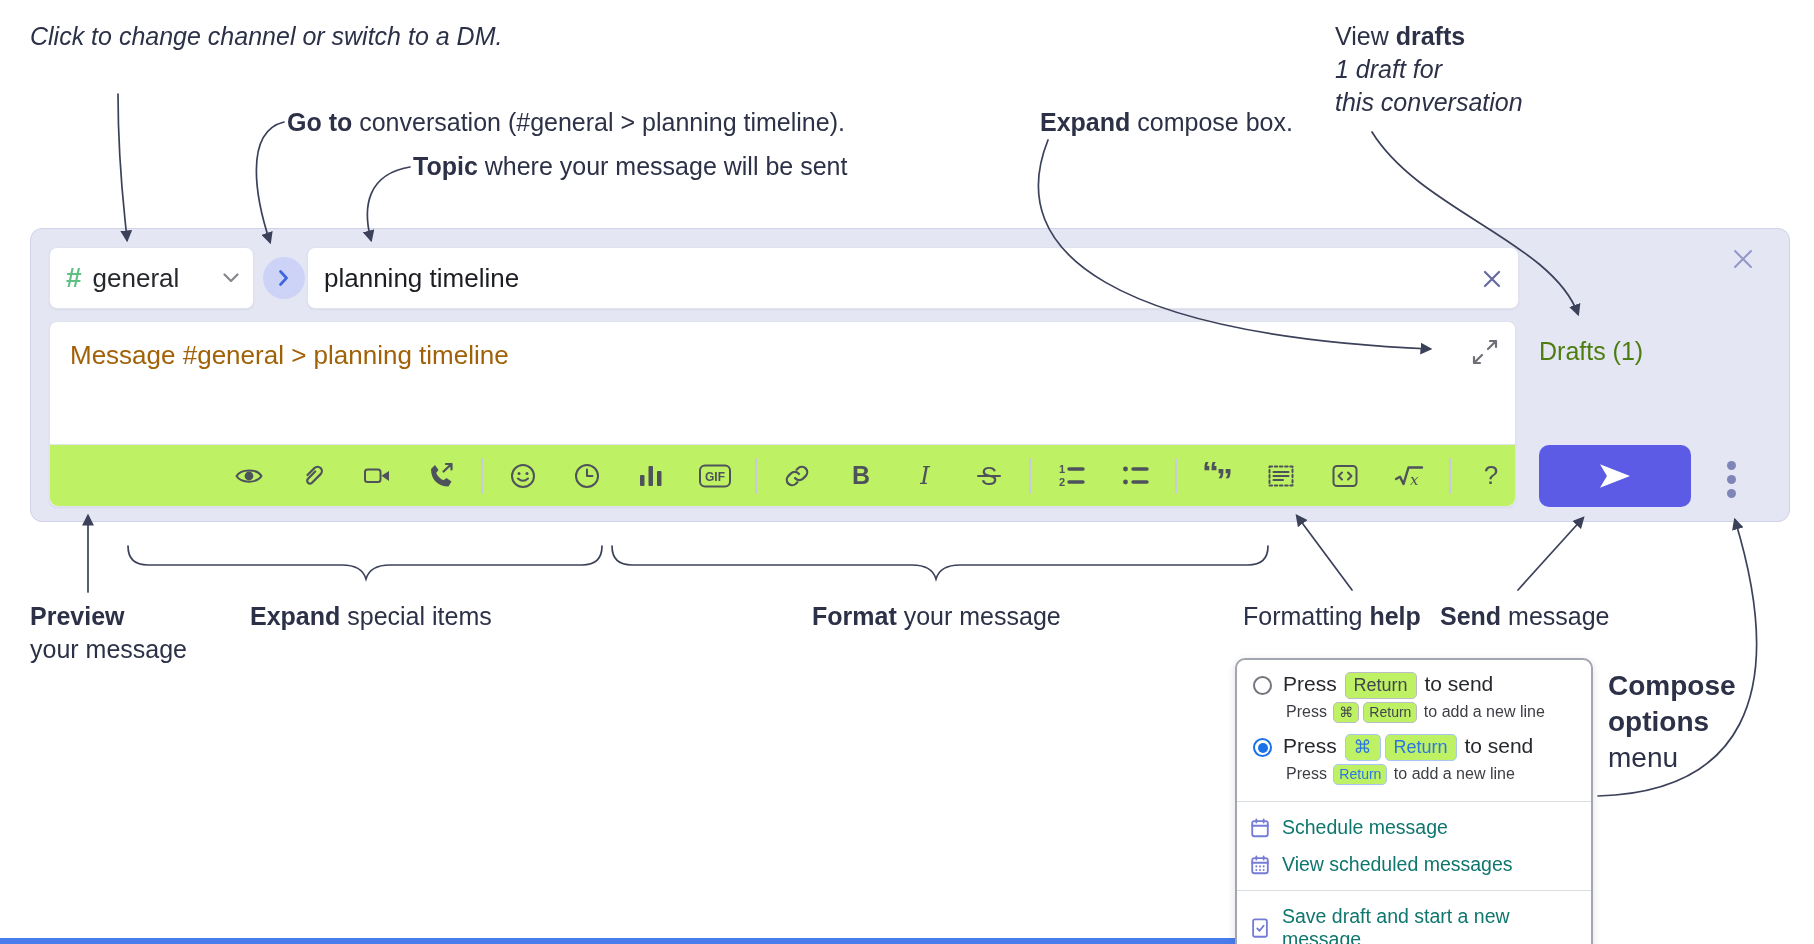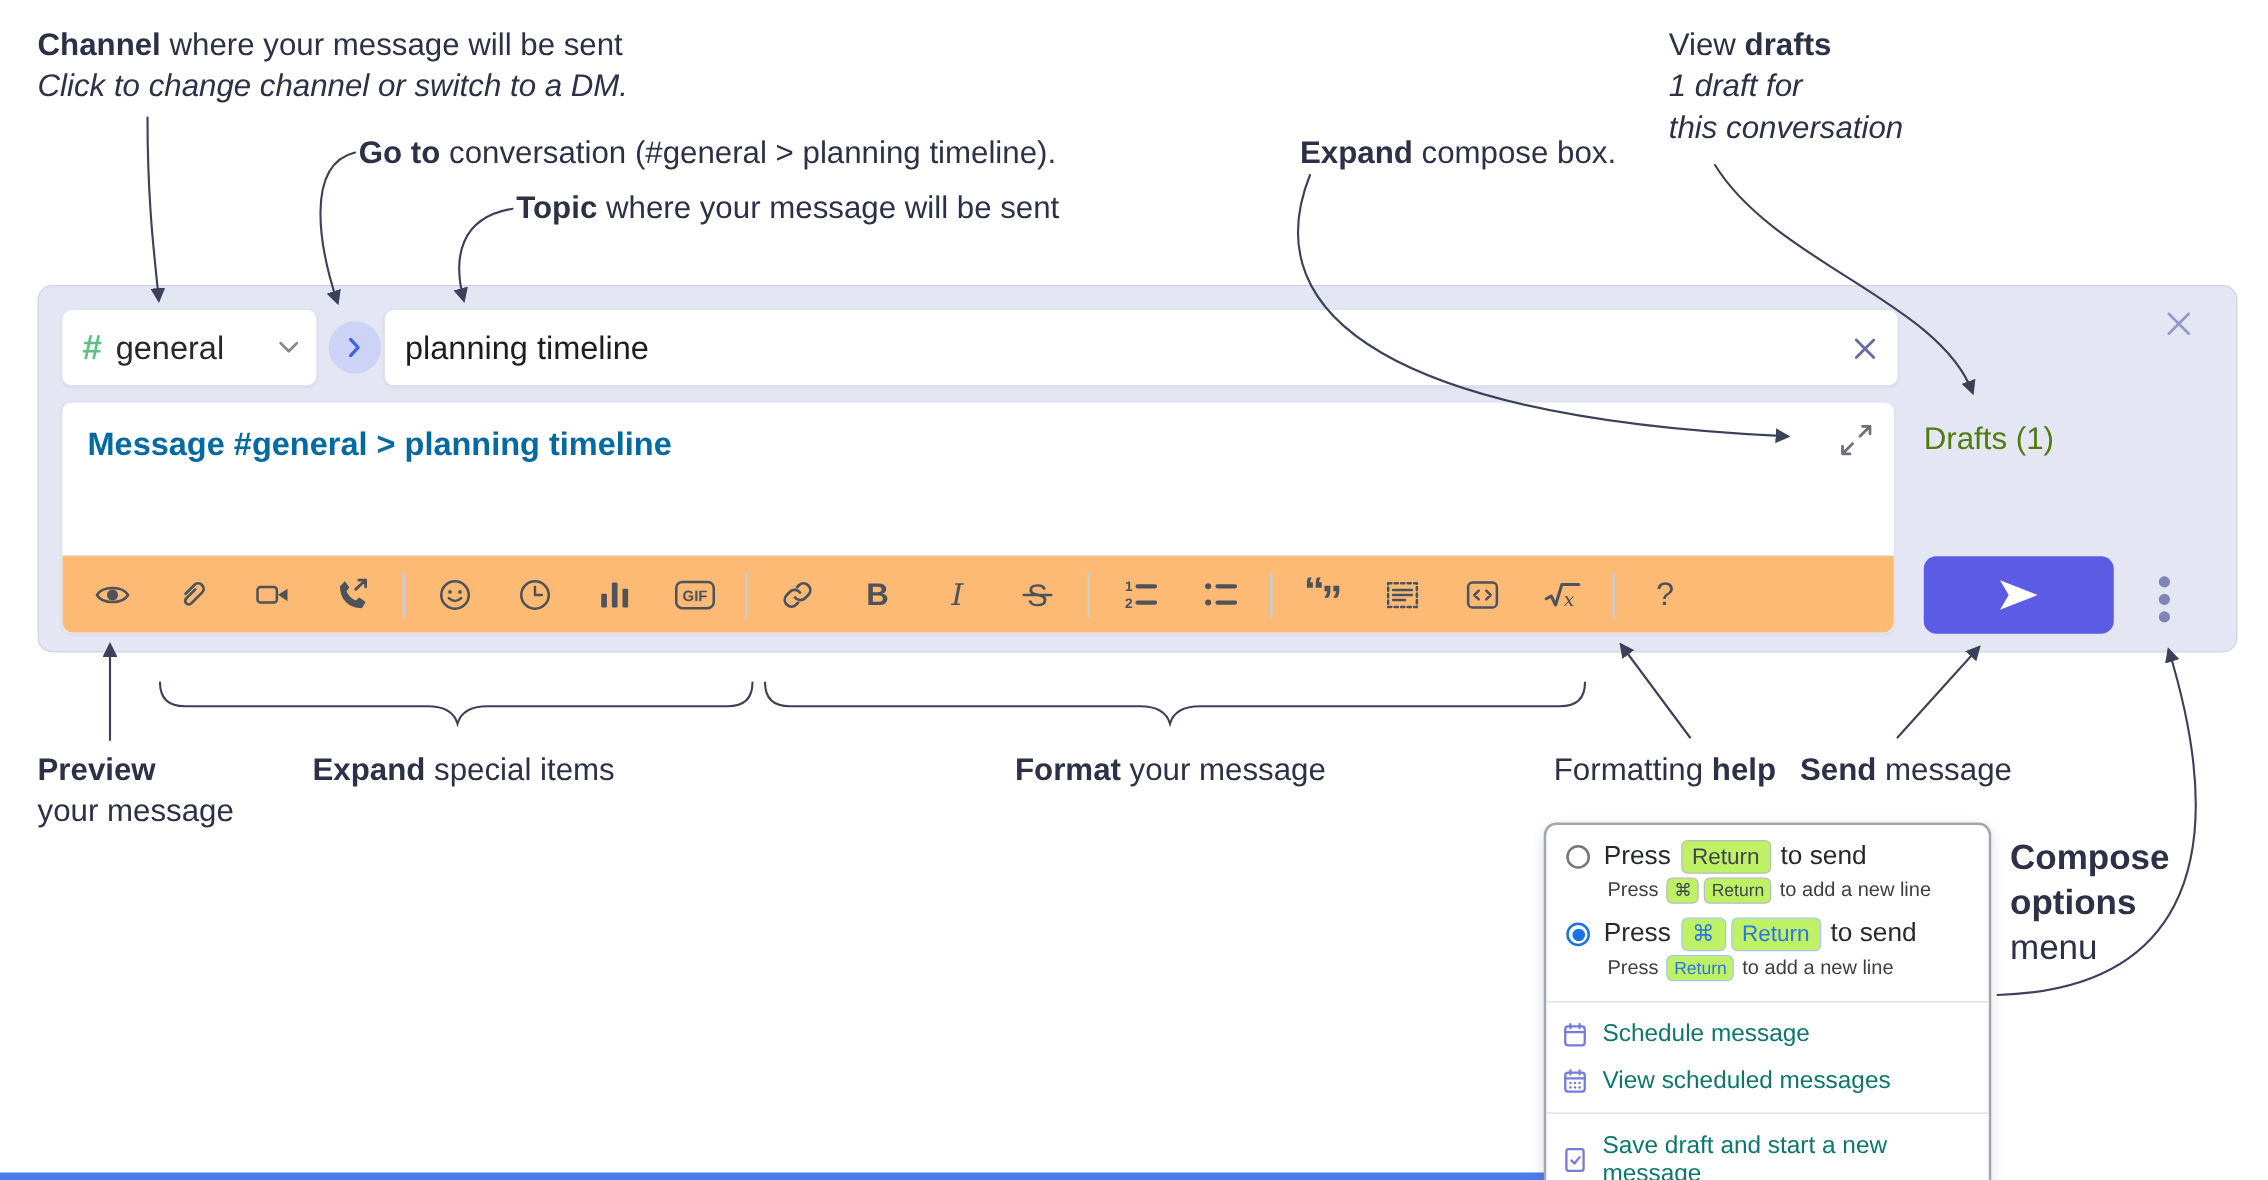--- a/index.html
+++ b/index.html
@@ -25,26 +25,26 @@
   #goto-btn{position:absolute;left:232px;top:28px;width:42px;height:42px;border-radius:50%;
             background:#ccd3f6;display:flex;align-items:center;justify-content:center;cursor:pointer;}
   #topic-box{position:absolute;left:276px;top:18px;width:1212px;height:62px;}
   #topic-input{position:absolute;left:0;top:0;width:100%;height:100%;border:none;outline:none;
                background:transparent;font-family:"Liberation Sans",sans-serif;font-size:26px;
                color:#1c1d22;padding:0 60px 0 16px;box-sizing:border-box;border-radius:8px;}
   .xbtn{position:absolute;cursor:pointer;display:flex;align-items:center;justify-content:center;}
   #topic-clear{right:12px;top:17px;width:28px;height:28px;}
   #compose-close{right:32px;top:16px;width:28px;height:28px;}
   #msgwrap{position:absolute;left:18px;top:92px;width:1467px;height:186px;}
-  #msg-input{position:absolute;left:0;top:0;right:0;height:124px;font-size:26px;color:#0369a1;
-             padding:18px 56px 0 20px;box-sizing:border-box;cursor:text;font-weight:bold;}
+  #msg-input{position:absolute;left:0;top:0;right:0;height:124px;font-size:26px;color:#a16207;
+             padding:18px 56px 0 20px;box-sizing:border-box;cursor:text;}
   #expand-btn{position:absolute;right:14px;top:16px;width:30px;height:30px;cursor:pointer;}
-  #toolbar{position:absolute;left:0;bottom:0;right:0;height:62px;background:#fdba74;
+  #toolbar{position:absolute;left:0;bottom:0;right:0;height:62px;background:#bef264;
            border-top:1px solid #e3e4ea;border-radius:0 0 8px 8px;display:flex;align-items:center;
-           padding-left:16px;gap:16px;box-sizing:border-box;}
+           padding-left:16px;gap:16px;box-sizing:border-box;justify-content:flex-end;}
   .tbtn{width:48px;height:44px;display:flex;align-items:center;justify-content:center;
         border-radius:6px;cursor:pointer;flex:0 0 auto;}
   .tdiv{width:2px;height:36px;background:#c9ccd6;flex:0 0 auto;}
   .ticon{stroke:#4e525b;fill:none;stroke-width:2;stroke-linecap:round;stroke-linejoin:round;}
   .tfill{fill:#4e525b;stroke:none;}
   .ttext{fill:#4e525b;font-family:"Liberation Sans",sans-serif;}
   #drafts-link{position:absolute;left:1508px;top:108px;font-size:25px;color:#4d7c0f;cursor:pointer;}
   #send-btn{position:absolute;left:1508px;top:216px;width:152px;height:62px;background:#5b5be6;
             border-radius:10px;display:flex;align-items:center;justify-content:center;cursor:pointer;}
   #dots-btn{position:absolute;left:1680px;top:222px;width:40px;height:56px;display:flex;
@@ -91,21 +91,20 @@
       <path d="M88,592 L88,516" marker-end="url(#arr)"></path>
       <path d="M1352,590 L1297,516" marker-end="url(#arr)"></path>
       <path d="M1518,590 L1583,518" marker-end="url(#arr)"></path>
       <path d="M1598,796 C1738,792 1790,700 1735,520" marker-end="url(#arr)"></path>
       <path d="M128,546 Q128,565 148,565 L342,565 Q362,565 366,579 Q370,565 390,565 L582,565 Q602,565 602,546"></path>
       <path d="M612,546 Q612,565 632,565 L912,565 Q932,565 936,579 Q940,565 960,565 L1248,565 Q1268,565 1268,546"></path>
     </g>
   </svg>
 
   <div class="ann" style="left:30px;top:20px;">
-    <div><span class="b">Channel</span><span> where your message will be sent</span></div>
     <div class="it">Click to change channel or switch to a DM.</div>
   </div>
   <div class="ann" style="left:287px;top:106px;">
     <span class="b">Go to</span><span> conversation (#general &gt; planning timeline).</span>
   </div>
   <div class="ann" style="left:1040px;top:106px;">
     <span class="b">Expand</span><span> compose box.</span>
   </div>
   <div class="ann" style="left:413px;top:150px;">
     <span class="b">Topic</span><span> where your message will be sent</span>

